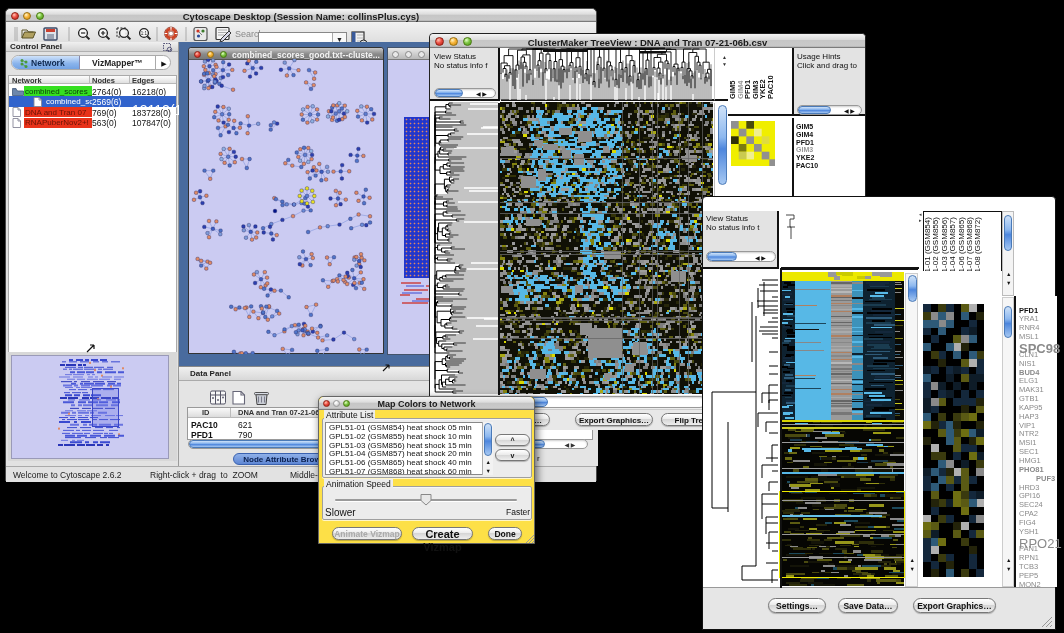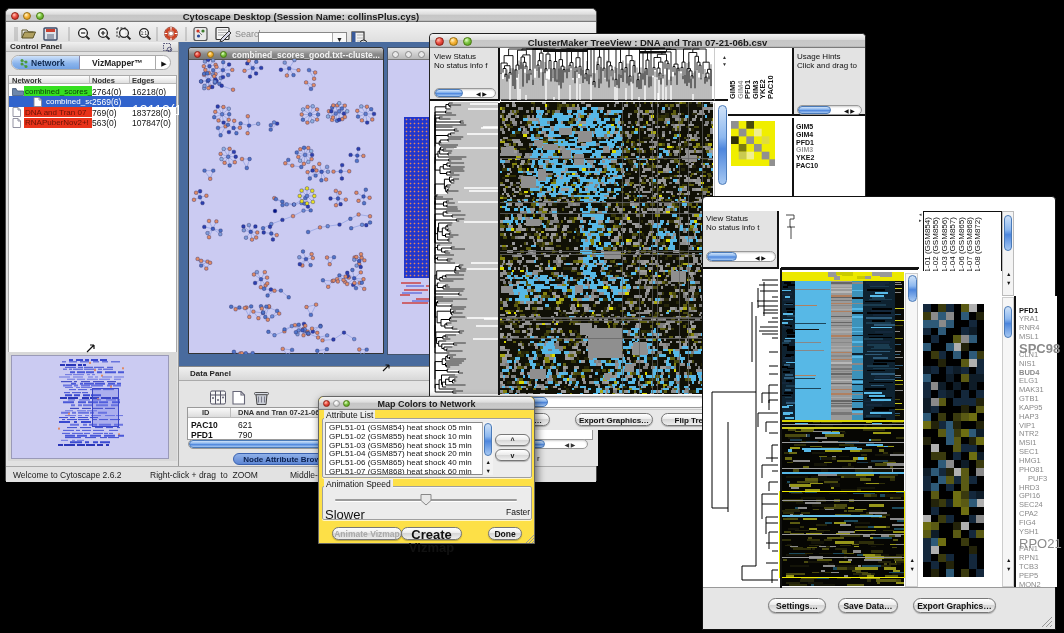--- a/index.html
+++ b/index.html
@@ -846,22 +846,22 @@
       <div class="abs" style="left:3px;top:80.3px;font-size:7.5px;font-weight:normal;color:#8a8a8a">ELG1</div>
       <div class="abs" style="left:3px;top:89.1px;font-size:7.5px;font-weight:normal;color:#8a8a8a">MAK31</div>
       <div class="abs" style="left:3px;top:98.0px;font-size:7.5px;font-weight:normal;color:#8a8a8a">GTB1</div>
       <div class="abs" style="left:3px;top:106.8px;font-size:7.5px;font-weight:normal;color:#8a8a8a">KAP95</div>
       <div class="abs" style="left:3px;top:115.7px;font-size:7.5px;font-weight:normal;color:#8a8a8a">HAP3</div>
       <div class="abs" style="left:3px;top:124.5px;font-size:7.5px;font-weight:normal;color:#8a8a8a">VIP1</div>
       <div class="abs" style="left:3px;top:133.4px;font-size:7.5px;font-weight:normal;color:#8a8a8a">NTR2</div>
       <div class="abs" style="left:3px;top:142.2px;font-size:7.5px;font-weight:normal;color:#8a8a8a">MSI1</div>
       <div class="abs" style="left:3px;top:151.1px;font-size:7.5px;font-weight:normal;color:#8a8a8a">SEC1</div>
       <div class="abs" style="left:3px;top:159.9px;font-size:7.5px;font-weight:normal;color:#8a8a8a">HMG1</div>
-      <div class="abs" style="left:3px;top:168.8px;font-size:7.5px;font-weight:normal;color:#8a8a8a">PHO81</div>
-      <div class="abs" style="left:12px;top:177.6px;font-size:7.5px;font-weight:normal;color:#8a8a8a">PUF3</div>
+      <div class="abs" style="left:3px;top:168.8px;font-size:7.5px;font-weight:bold;color:#8a8a8a">PHO81</div>
+      <div class="abs" style="left:20px;top:177.6px;font-size:7.5px;font-weight:bold;color:#8a8a8a">PUF3</div>
       <div class="abs" style="left:3px;top:186.5px;font-size:7.5px;font-weight:normal;color:#8a8a8a">HRD3</div>
       <div class="abs" style="left:3px;top:195.3px;font-size:7.5px;font-weight:normal;color:#8a8a8a">GPI16</div>
       <div class="abs" style="left:3px;top:204.2px;font-size:7.5px;font-weight:normal;color:#8a8a8a">SEC24</div>
       <div class="abs" style="left:3px;top:213.0px;font-size:7.5px;font-weight:normal;color:#8a8a8a">CPA2</div>
       <div class="abs" style="left:3px;top:221.9px;font-size:7.5px;font-weight:normal;color:#8a8a8a">FIG4</div>
       <div class="abs" style="left:3px;top:230.7px;font-size:7.5px;font-weight:normal;color:#8a8a8a">YSH1</div>
       <div class="abs" style="left:3px;top:239.6px;font-size:13px;font-weight:normal;color:#8a8a8a">RPO21</div>
       <div class="abs" style="left:3px;top:248.4px;font-size:7.5px;font-weight:normal;color:#8a8a8a">PAN1</div>
       <div class="abs" style="left:3px;top:257.3px;font-size:7.5px;font-weight:normal;color:#8a8a8a">RPN1</div>
       <div class="abs" style="left:3px;top:266.1px;font-size:7.5px;font-weight:normal;color:#8a8a8a">TCB3</div>
@@ -1533,20 +1533,20 @@
       <div class="abs" style="left:2.5px;top:36px;font-size:5.5px;color:#111;line-height:1.7">▲<br>▼</div>
     </div>
     <div class="aqbtn" style="left:176px;top:37px;width:35px;height:12px;font-size:7px;line-height:12px">^</div>
     <div class="aqbtn" style="left:176px;top:52px;width:35px;height:12px;font-size:7px;line-height:12px">v</div>
     <div class="abs gb" style="left:3px;top:89px;width:210px;height:34px;background:#ececec"></div>
     <div class="abs" style="left:5px;top:82px;font-size:8.5px;color:#111;background:#ececec;padding:0 2px">Animation Speed</div>
     <div class="abs" style="left:16px;top:102px;width:182px;height:2px;background:#9a9a9a;border-radius:1px;box-shadow:0 1px 0 #fff"></div>
     <svg class="abs" style="left:101px;top:96px" width="12" height="13">
       <path d="M1 1.5h10v6l-5 4.5-5-4.5z" fill="#e8e8e8" stroke="#888" stroke-width="1"></path>
     </svg>
-    <div class="abs" style="left:6px;top:110px;font-size:13px;color:#111">Slower</div>
+    <div class="abs" style="left:6px;top:110px;font-size:10px;color:#111">Slower</div>
     <div class="abs" style="left:187px;top:110px;font-size:8.5px;color:#111">Faster</div>
     <div class="aqbtn" style="left:13px;top:130px;width:70px;height:13px;font-size:8.5px;line-height:13px;color:#aaa">Animate Vizmap</div>
-    <div class="aqbtn" style="left:82px;top:130px;width:61px;height:13px;font-size:13px;line-height:13px">Create Vizmap</div>
+    <div class="aqbtn" style="left:93px;top:130px;width:61px;height:13px;font-size:11px;line-height:13px">Create Vizmap</div>
     <div class="aqbtn" style="left:169px;top:130px;width:34px;height:13px;font-size:8.5px;line-height:13px">Done</div>
     <svg class="abs" style="left:206px;top:137px" width="10" height="10">
       <path d="M9 1L1 9M9 4L4 9M9 7L7 9" stroke="#999" stroke-width="1"></path>
     </svg>
   </div>
 </body></html>

